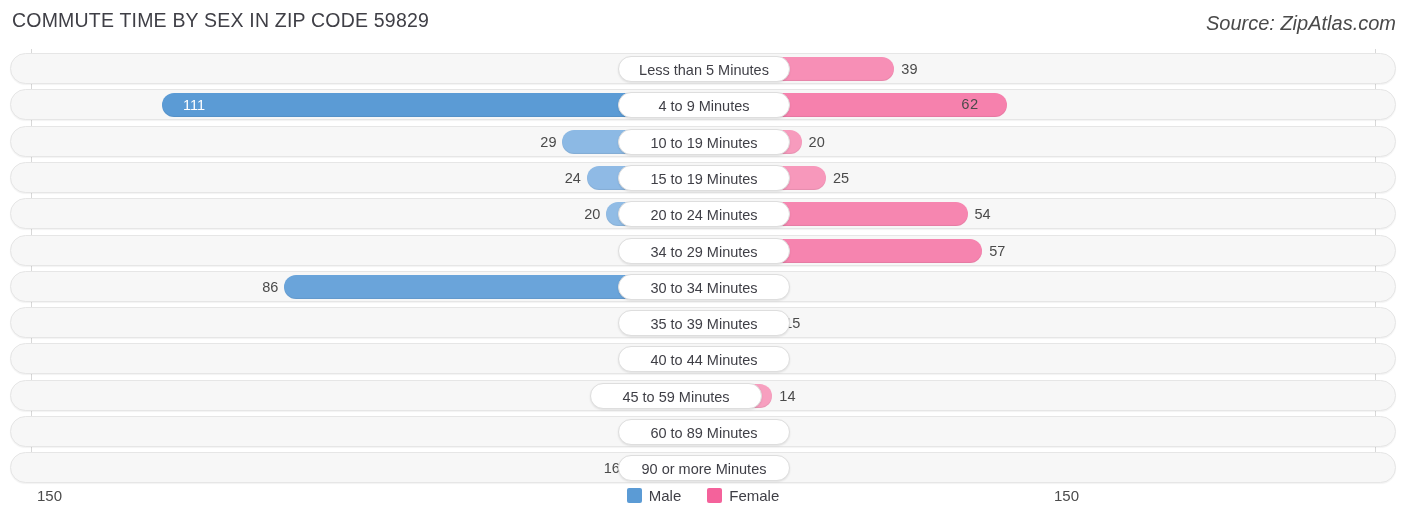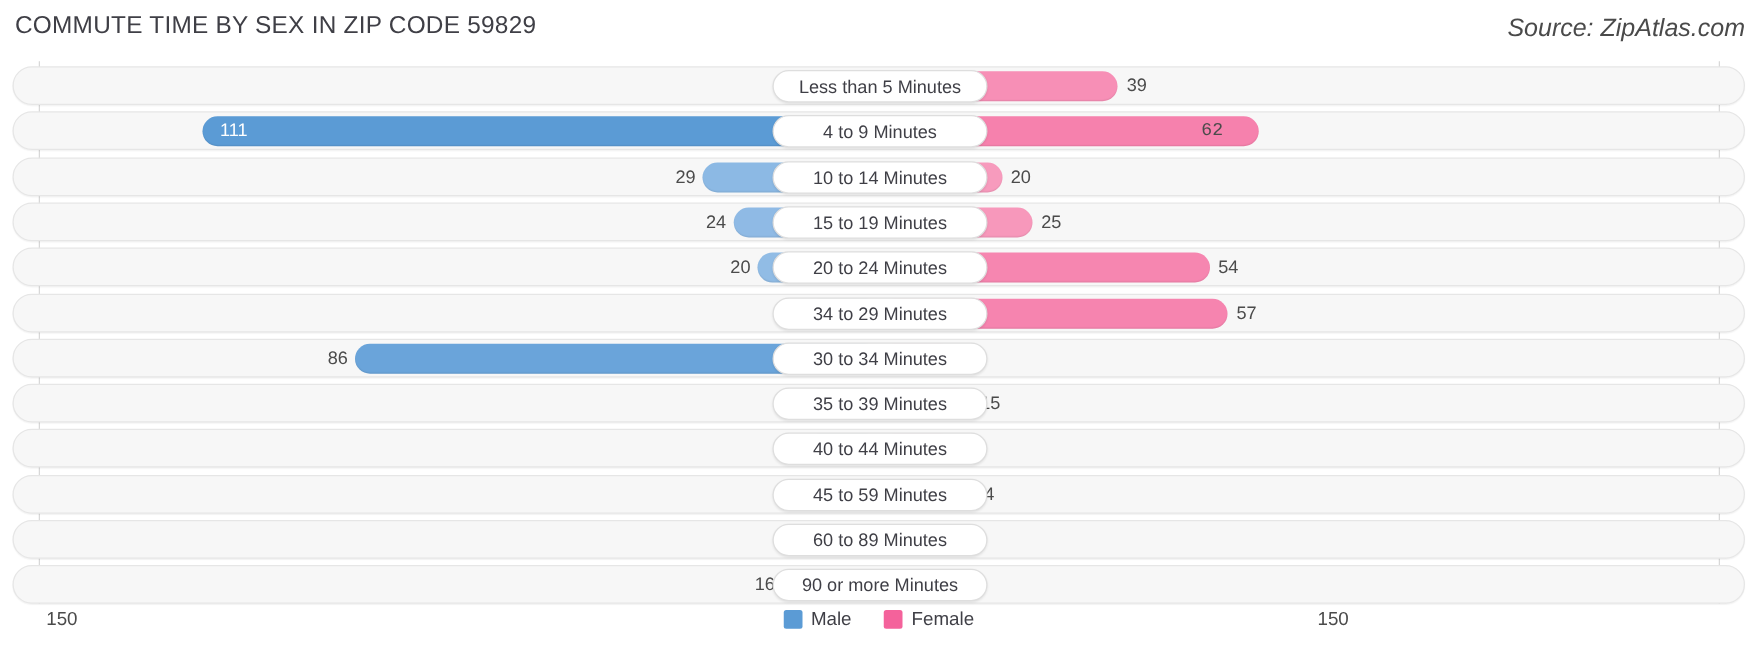--- a/index.html
+++ b/index.html
@@ -113,30 +113,30 @@
   <div class="row" style="top: 4px;">
         <div class="bar bar-male" style="left: 633px; width: 60px; background: rgb(150, 191, 231);"></div>
         <div class="bar bar-female" style="left: 693px; width: 190.32px; background: rgb(247, 143, 182);"></div>
         <div class="val val-male" style="left: 567px; width: 60px;">11</div>
         <div class="val val-female" style="left: 890.32px; width: 70px;">39</div>
         <div class="catlabel" style="left: 607px; width: 172px;">Less than 5 Minutes</div>
       </div>
       <div class="row" style="top: 40.3px;">
         <div class="bar bar-male" style="left: 151.32px; width: 541.68px; background: rgb(91, 155, 213);"></div>
         <div class="bar bar-female" style="left: 693px; width: 302.56px; background: rgb(246, 129, 173);"></div>
-        <div class="val val-male val-inside" style="left: 165px; width: 60px; text-align: left;">111</div>
+        <div class="val val-male val-inside" style="left: 153px; width: 60px; text-align: center;">111</div>
         <div class="val val-female" style="left: 950px; width: 70px; font-family: Liberation Mono, monospace;">62</div>
         <div class="catlabel" style="left: 607px; width: 172px;">4 to 9 Minutes</div>
       </div>
       <div class="row" style="top: 76.6px;">
         <div class="bar bar-male" style="left: 551.48px; width: 141.52px; background: rgb(140, 185, 228);"></div>
         <div class="bar bar-female" style="left: 693px; width: 97.6px; background: rgb(247, 155, 189);"></div>
         <div class="val val-male" style="left: 485.48px; width: 60px;">29</div>
         <div class="val val-female" style="left: 797.6px; width: 70px;">20</div>
-        <div class="catlabel" style="left: 607px; width: 172px;">10 to 14 Minutes</div>
+        <div class="catlabel" style="left: 607px; width: 172px;">10 to 19 Minutes</div>
       </div>
       <div class="row" style="top: 112.9px;">
         <div class="bar bar-male" style="left: 575.88px; width: 117.12px; background: rgb(143, 186, 229);"></div>
         <div class="bar bar-female" style="left: 693px; width: 122px; background: rgb(247, 152, 187);"></div>
         <div class="val val-male" style="left: 509.88px; width: 60px;">24</div>
         <div class="val val-female" style="left: 822px; width: 70px;">25</div>
         <div class="catlabel" style="left: 607px; width: 172px;">15 to 19 Minutes</div>
       </div>
       <div class="row" style="top: 149.2px;">
         <div class="bar bar-male" style="left: 595.4px; width: 97.6px; background: rgb(145, 188, 229);"></div>
@@ -171,21 +171,21 @@
         <div class="bar bar-female" style="left: 693px; width: 60px; background: rgb(248, 168, 196);"></div>
         <div class="val val-male" style="left: 567px; width: 60px;">0</div>
         <div class="val val-female" style="left: 760px; width: 70px;">0</div>
         <div class="catlabel" style="left: 607px; width: 172px;">40 to 44 Minutes</div>
       </div>
       <div class="row" style="top: 330.7px;">
         <div class="bar bar-male" style="left: 633px; width: 60px; background: rgb(157, 195, 233);"></div>
         <div class="bar bar-female" style="left: 693px; width: 68.32px; background: rgb(247, 159, 191);"></div>
         <div class="val val-male" style="left: 567px; width: 60px;">0</div>
         <div class="val val-female" style="left: 768.32px; width: 70px;">14</div>
-        <div class="catlabel" style="left: 607px; width: 172px;">45 to 59 Minutes</div>
+        <div class="catlabel" style="left: 579px; width: 172px;">45 to 59 Minutes</div>
       </div>
       <div class="row" style="top: 367px;">
         <div class="bar bar-male" style="left: 633px; width: 60px; background: rgb(150, 191, 231);"></div>
         <div class="bar bar-female" style="left: 693px; width: 60px; background: rgb(248, 168, 196);"></div>
         <div class="val val-male" style="left: 567px; width: 60px;">12</div>
         <div class="val val-female" style="left: 760px; width: 70px;">0</div>
         <div class="catlabel" style="left: 607px; width: 172px;">60 to 89 Minutes</div>
       </div>
       <div class="row" style="top: 403.3px;">
         <div class="bar bar-male" style="left: 614.92px; width: 78.08px; background: rgb(147, 189, 230);"></div>

